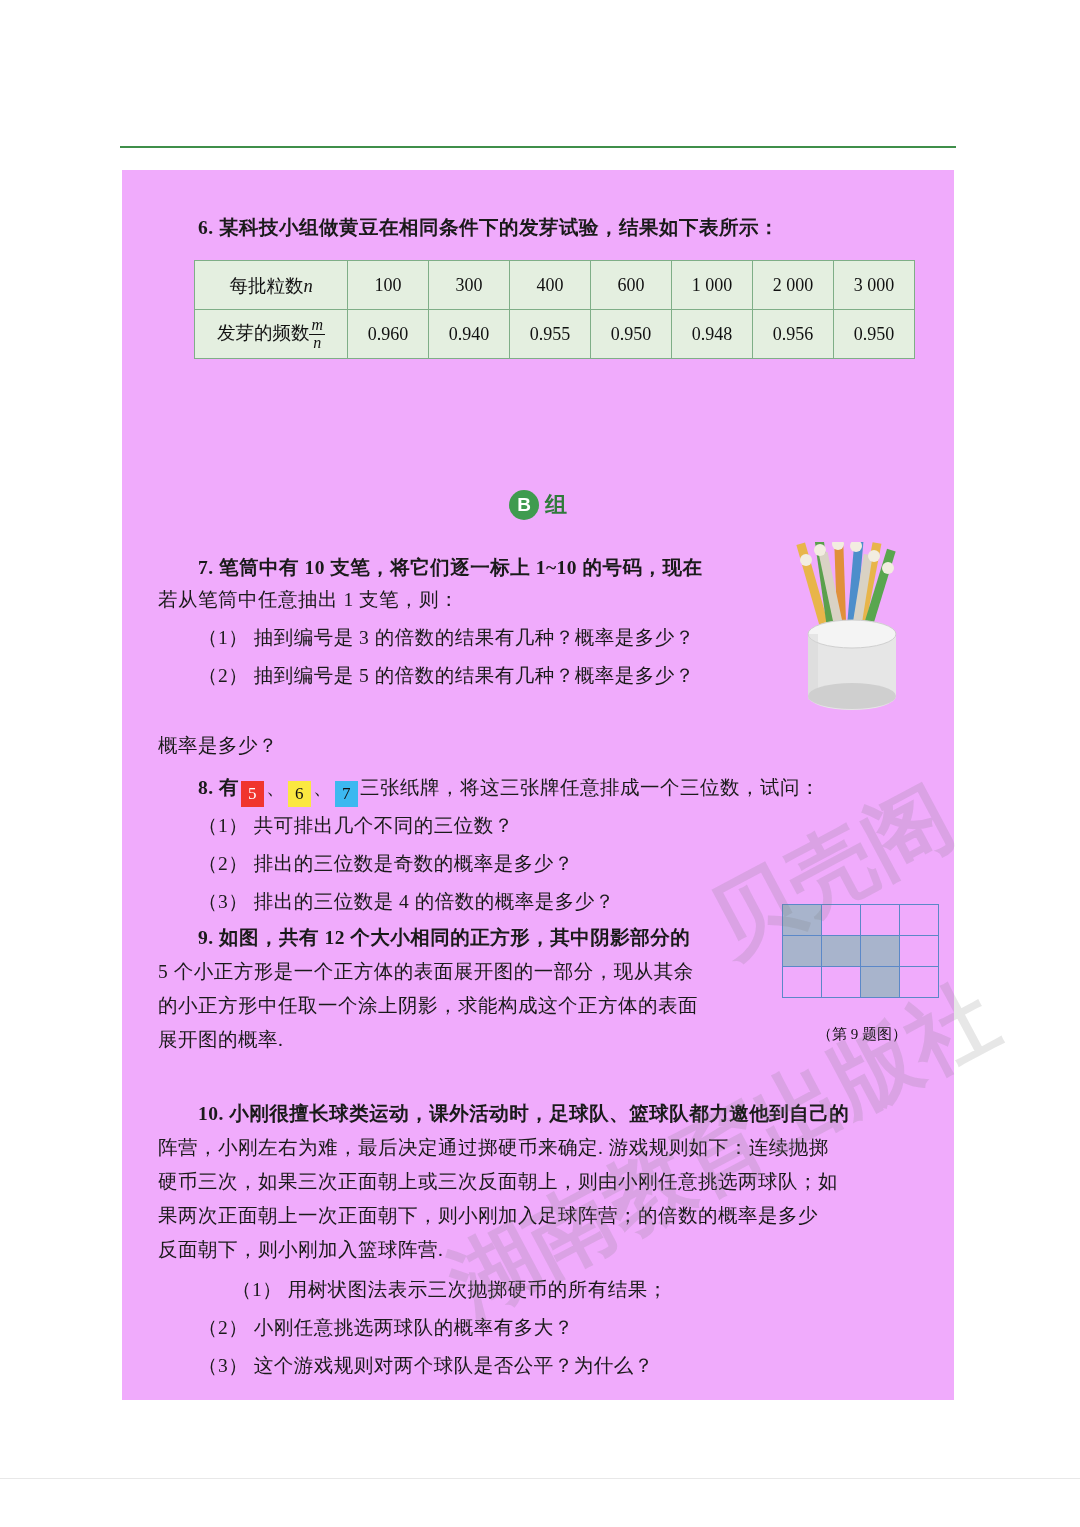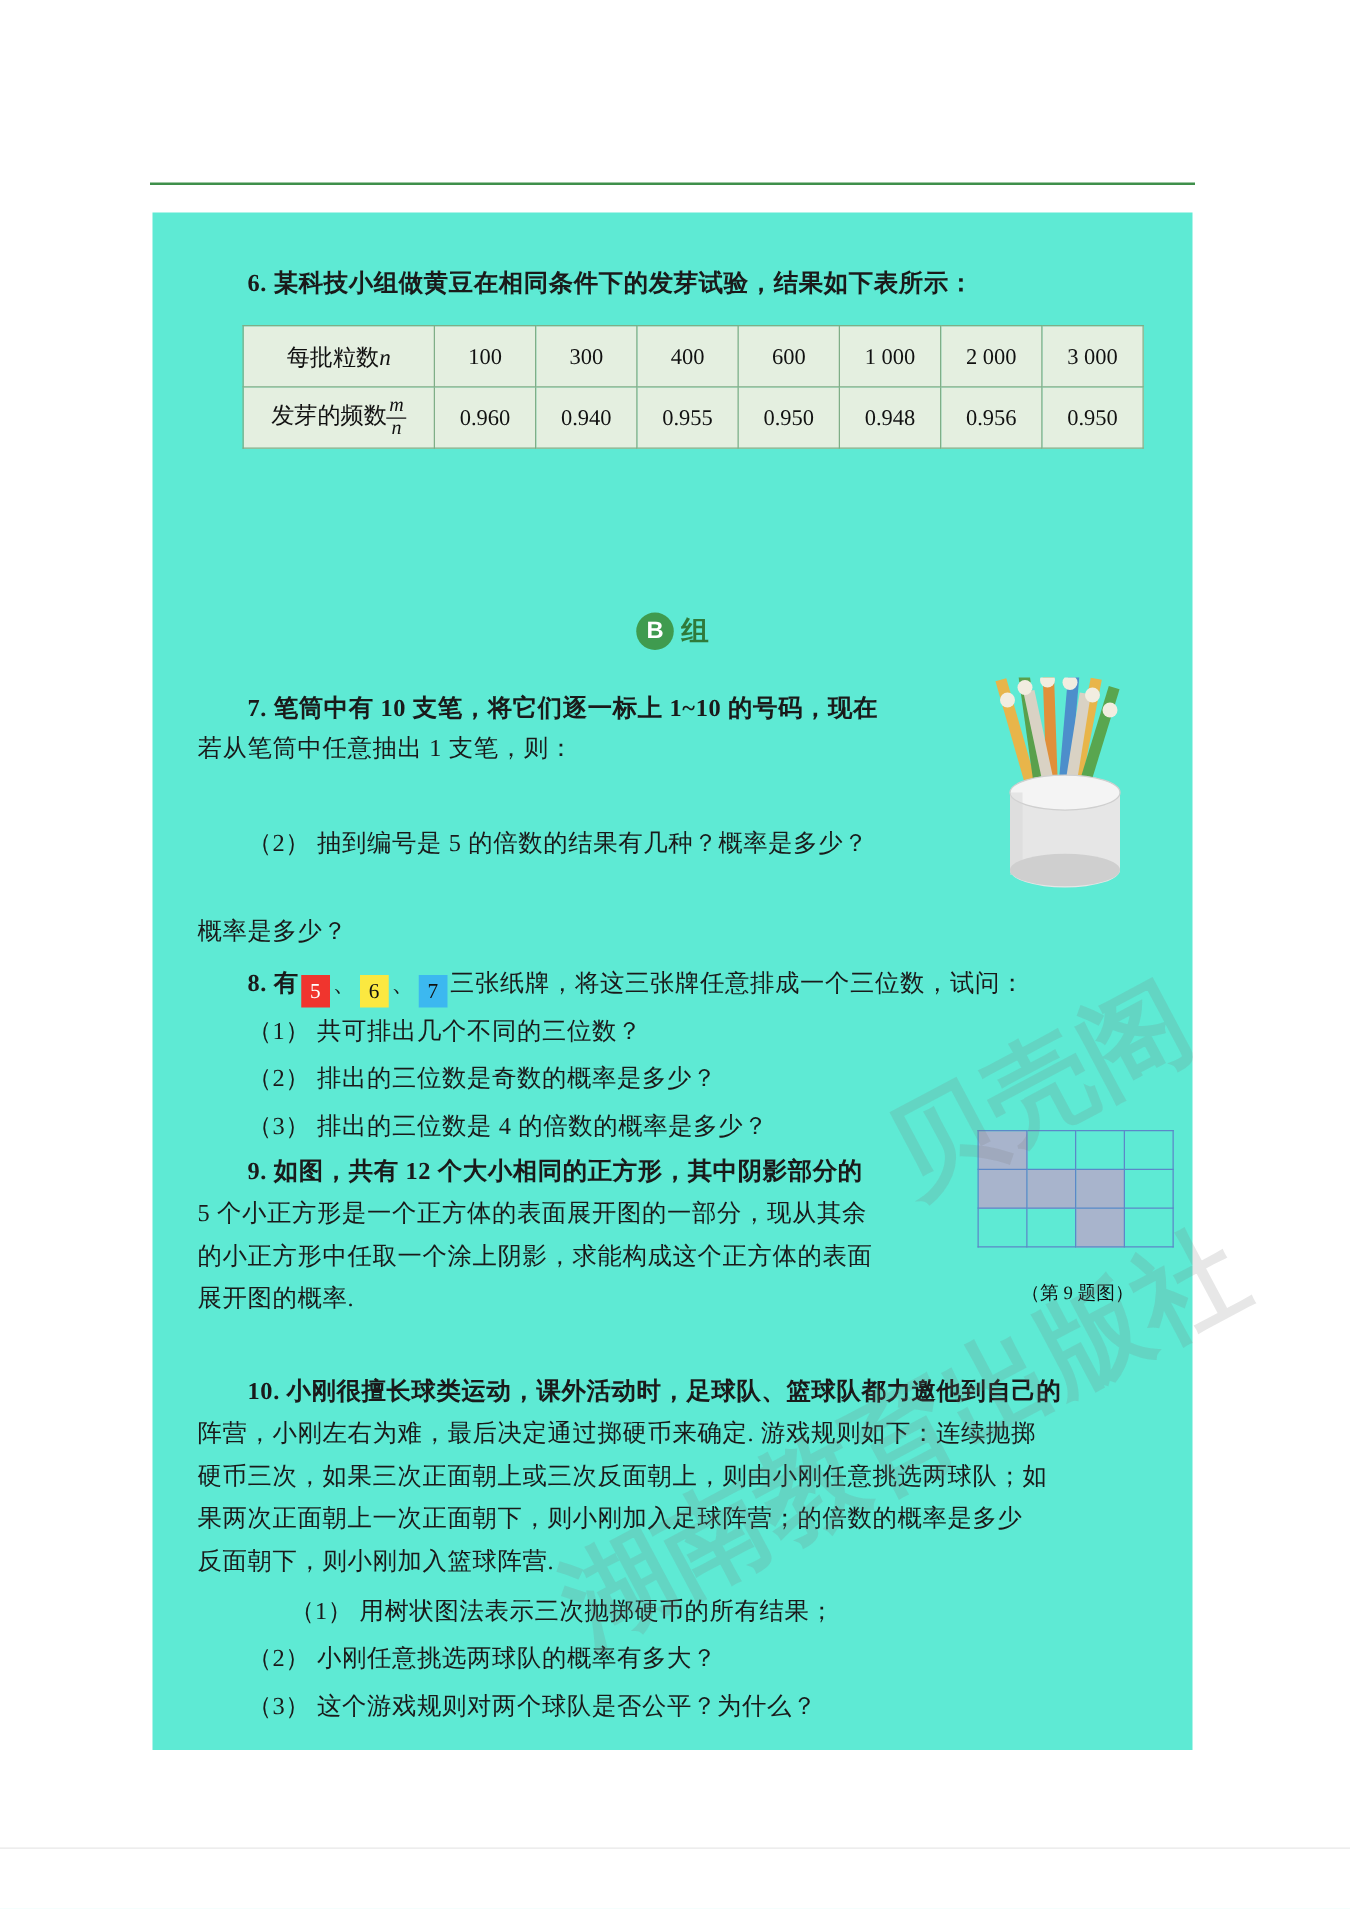--- a/index.html
+++ b/index.html
@@ -12,21 +12,21 @@
   }
   .page{
     position:absolute;left:0;top:0;width:1080px;height:1527px;
   }
   .top-rule{
     position:absolute;left:120px;top:146px;width:836px;height:2px;
     background:#3f8f4a;
   }
   .content{
     position:absolute;left:122px;top:170px;width:832px;height:1230px;
-    background:#5eead4;
+    background:#f0abfc;
   }
   .inner{
     position:absolute;left:0;top:0;width:832px;height:1230px;
     padding:0;
   }
   .p{
     position:absolute;
     font-size:19.5px;
     line-height:32px;
     color:#1a1a1a;
@@ -174,20 +174,21 @@
       </tbody>
         </table>
 
 
       <div class="group">
         <span class="circle">B</span><span class="lbl">组</span>
       </div>
 
       <div class="p" id="q7l1"><span class="bold">7. 笔筒中有 10 支笔，将它们逐一标上 1~10 的号码，现在</span></div>
       <div class="p" id="q7l2">若从笔筒中任意抽出 1 支笔，则：</div>
+      <div class="p" id="q7a">（1） 抽到编号是 3 的倍数的结果有几种？概率是多少？</div>
       <div class="p" id="q7b">（2） 抽到编号是 5 的倍数的结果有几种？概率是多少？</div>
       <div class="p" id="q7c2">概率是多少？</div>
 
       <div class="pencils">
         <svg width="180" height="200" viewBox="0 0 180 200" xmlns="http://www.w3.org/2000/svg">
           <g>
             <rect x="48" y="0" width="9" height="92" fill="#e8b54a" transform="rotate(-16 52 50)"></rect>
             <rect x="60" y="-4" width="9" height="96" fill="#5aa04c" transform="rotate(-8 64 50)"></rect>
             <rect x="74" y="-8" width="9" height="100" fill="#e0903a" transform="rotate(-2 78 50)"></rect>
             <rect x="88" y="-6" width="9" height="98" fill="#4d8ecb" transform="rotate(5 92 50)"></rect>

